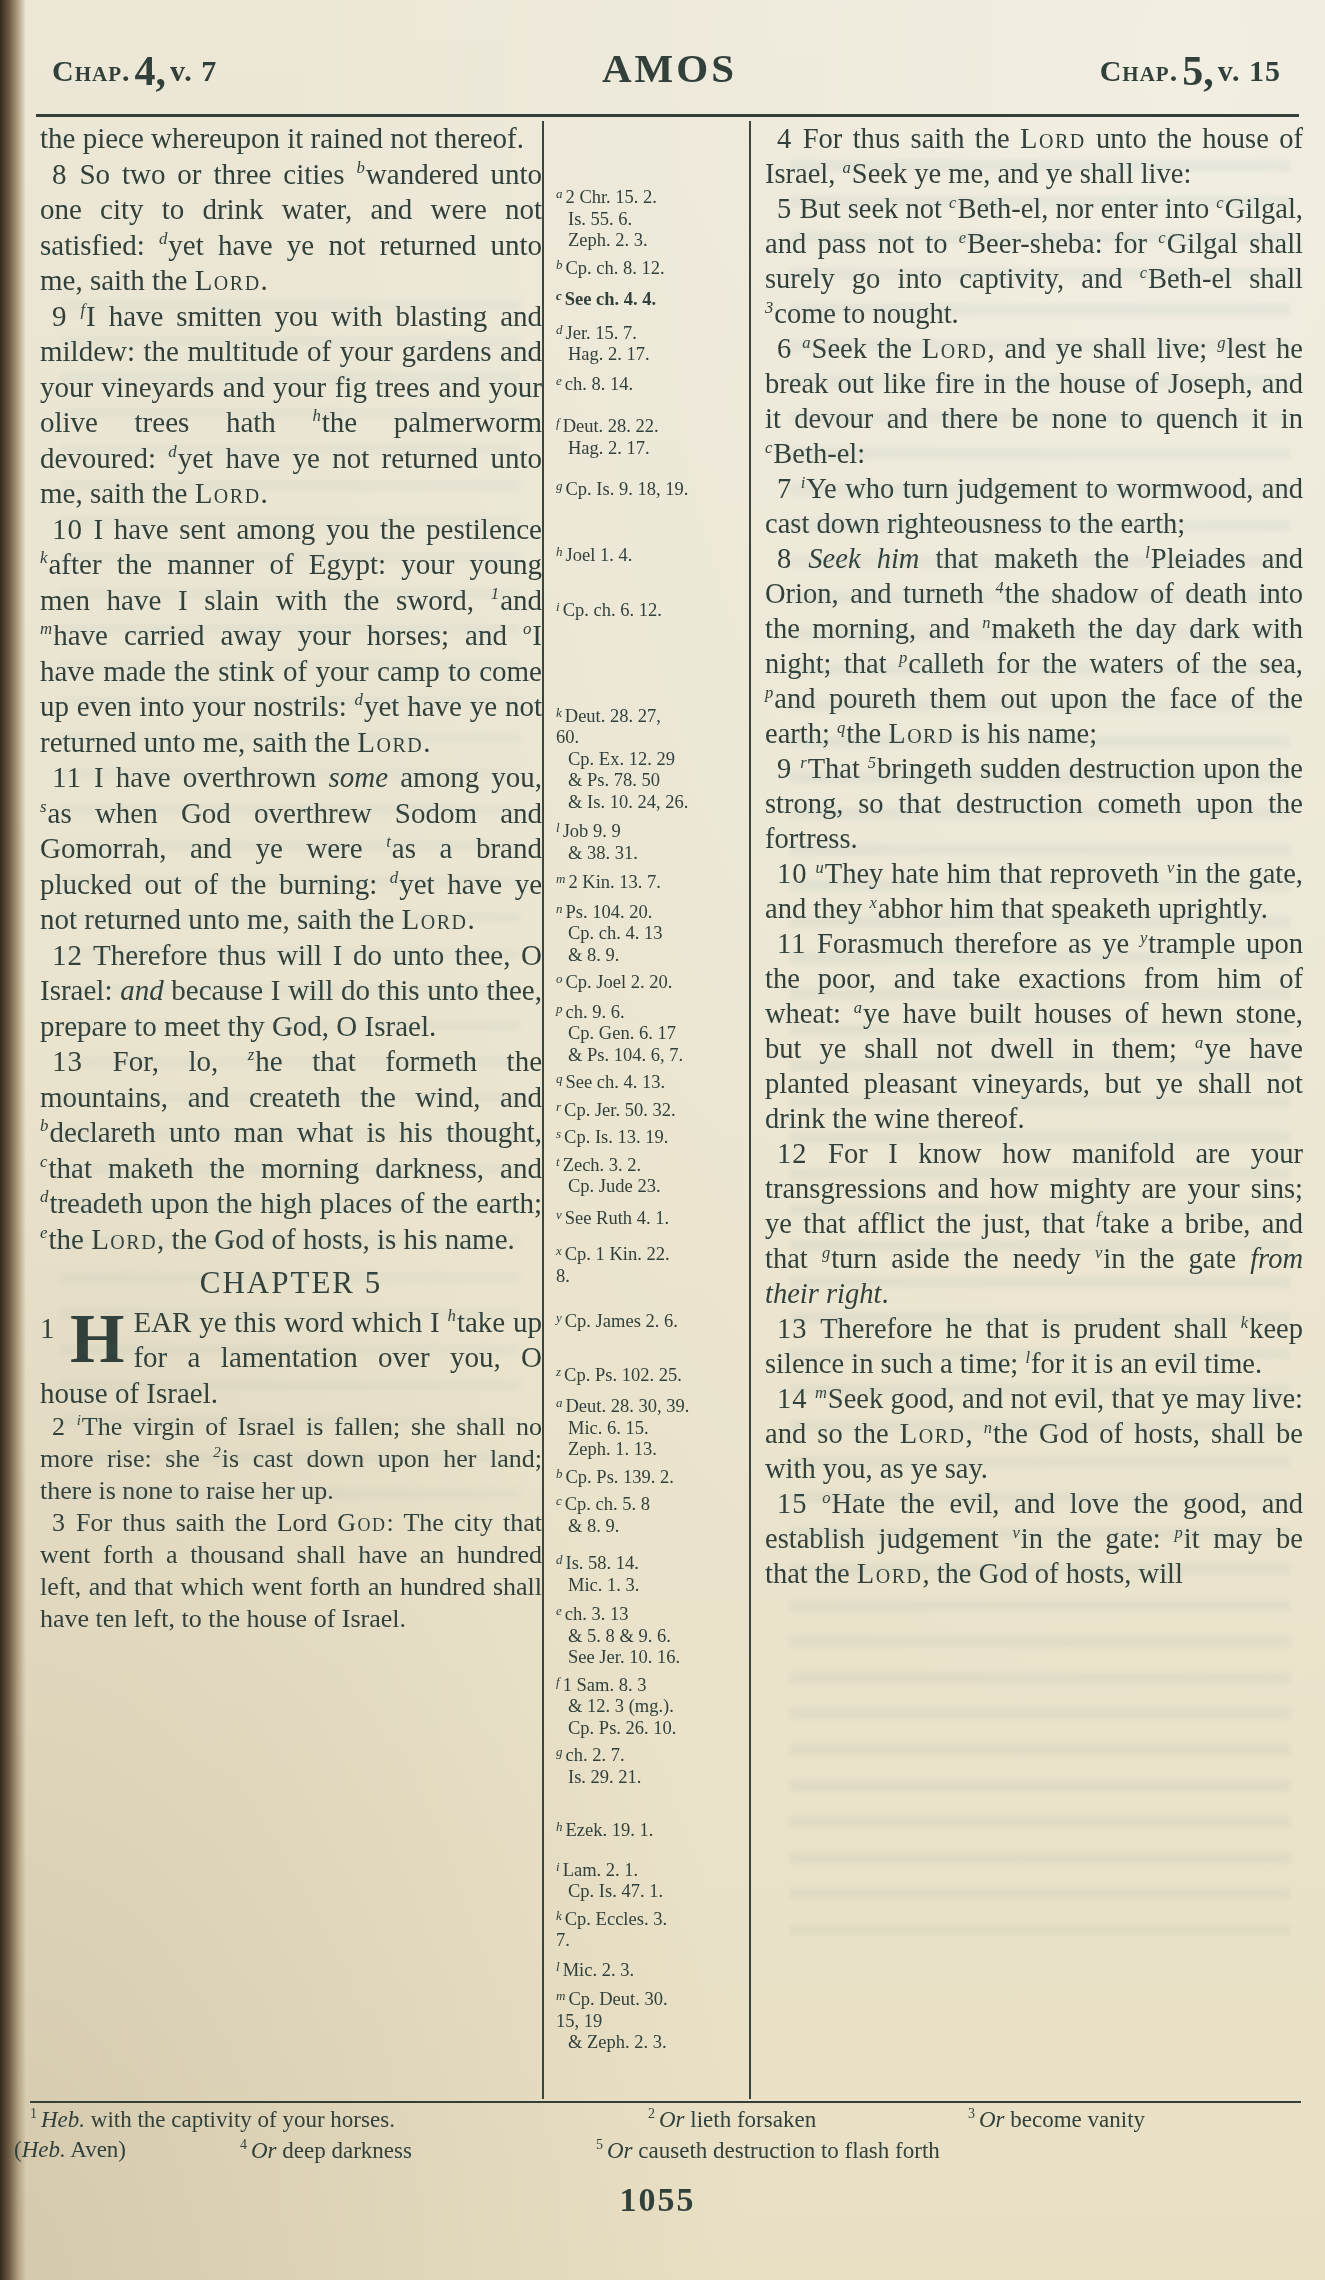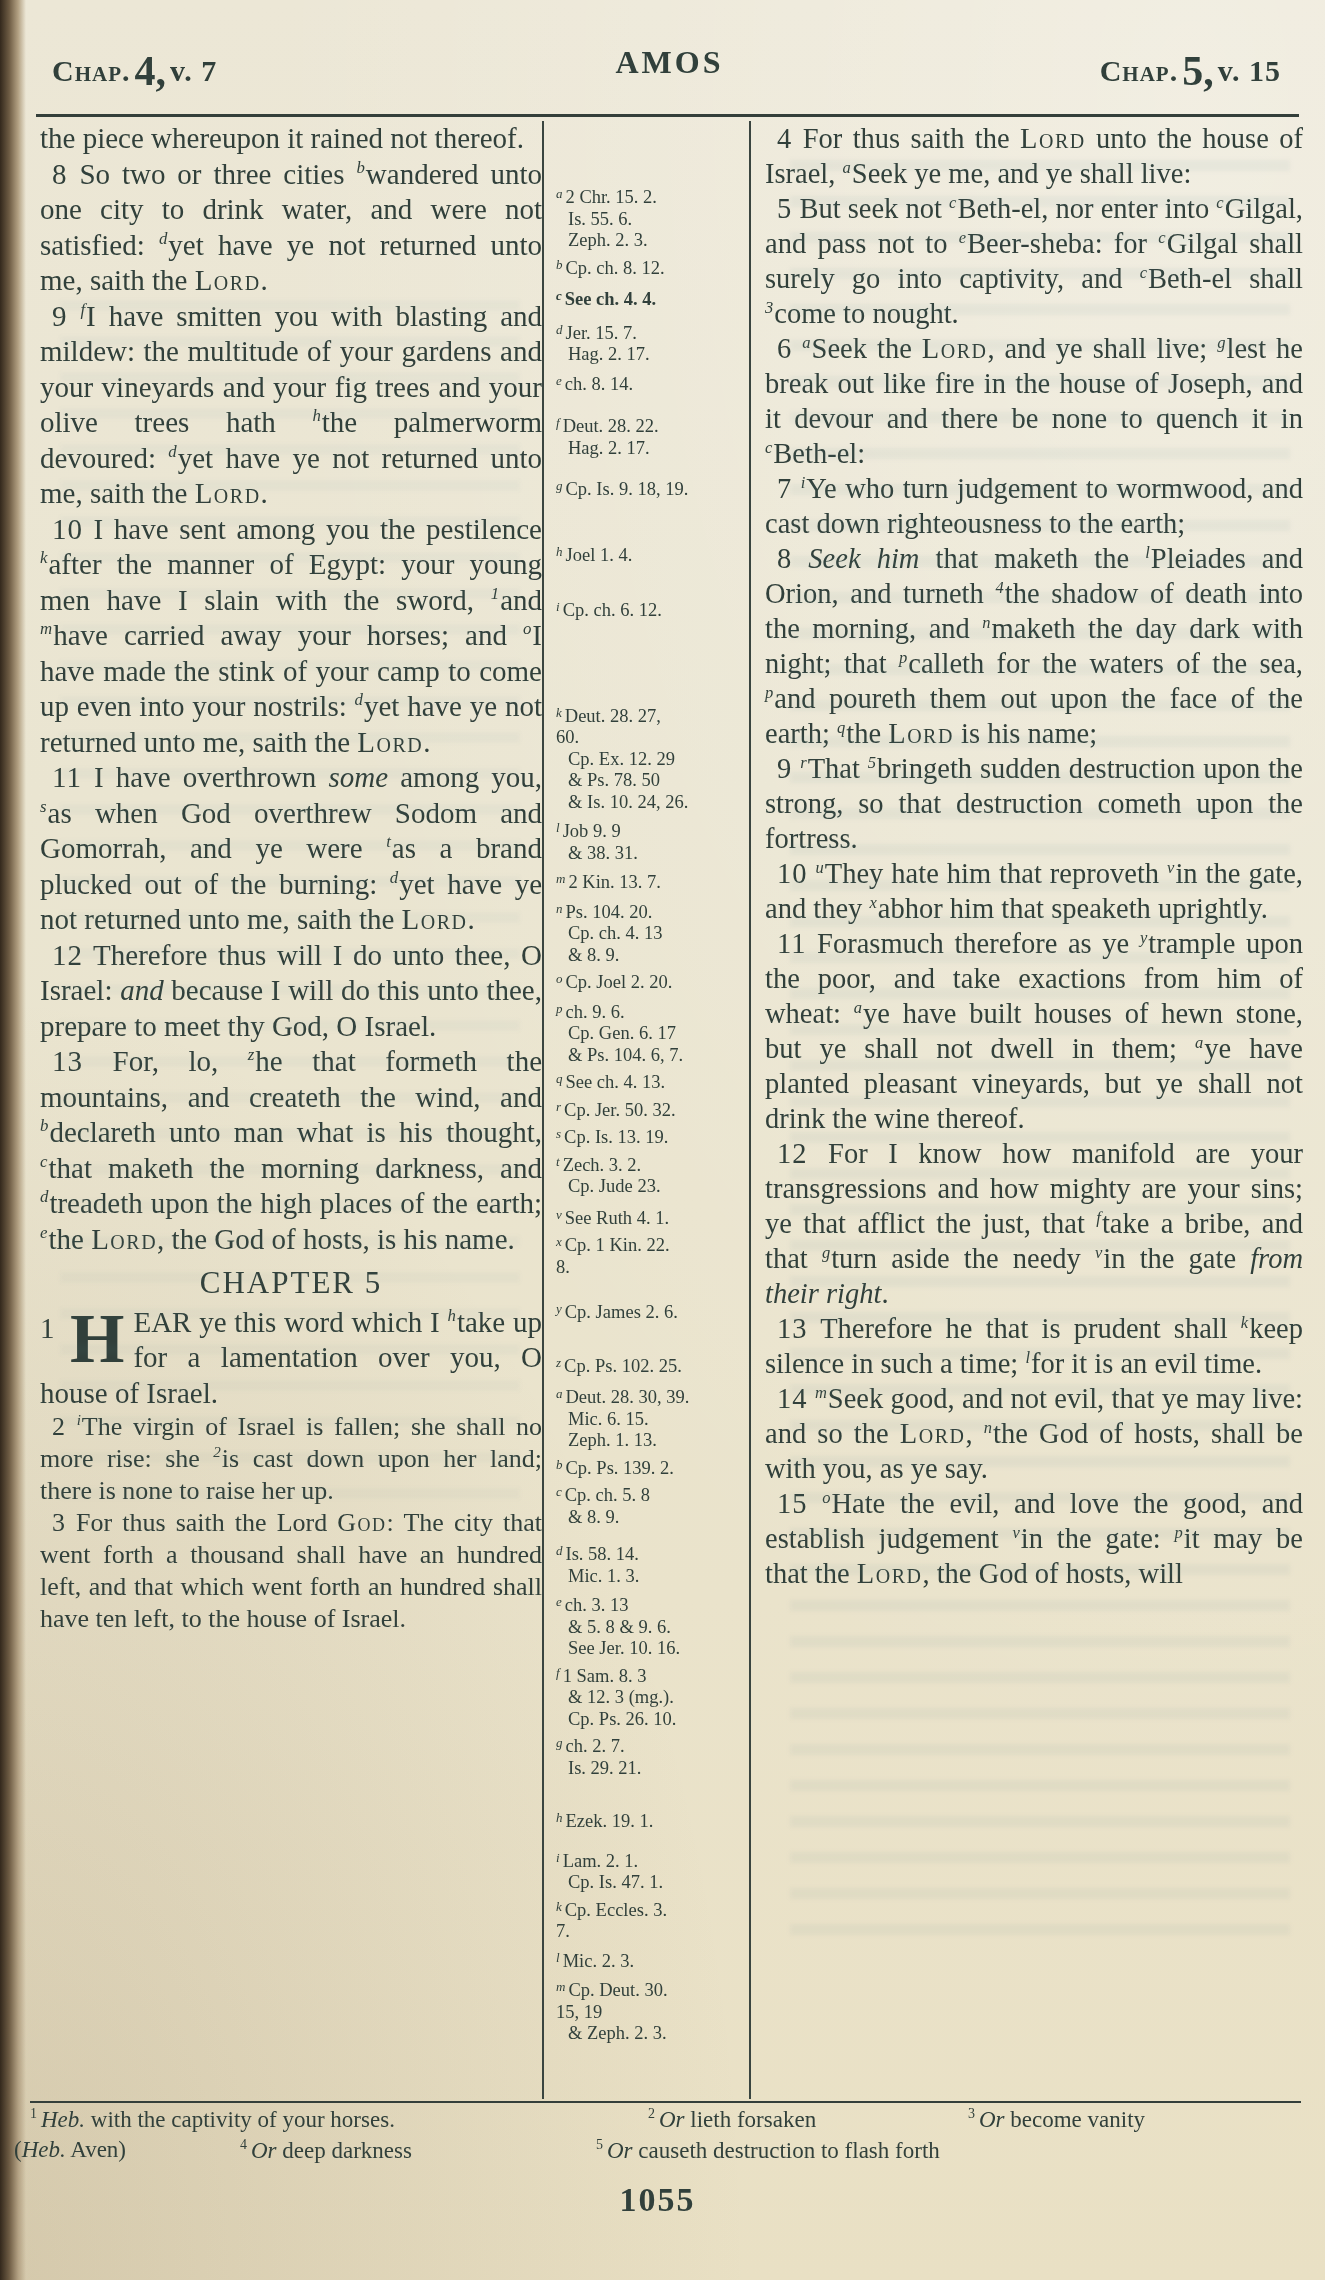--- a/index.html
+++ b/index.html
@@ -19,21 +19,21 @@
 
   
   .pagehead{position:relative;margin:44px 30px 0 44px;height:62px;}
   .chapref{position:absolute;top:10px;white-space:nowrap;}
   .chapref.l{left:8px;}
   .chapref.r{right:14px;}
   .chapref .lbl{font-variant:small-caps;font-size:30px;font-weight:bold;letter-spacing:1px;}
   .chapref .num{font-size:42px;font-weight:bold;line-height:30px;vertical-align:-4px;}
   .chapref .vrs{font-size:30px;font-weight:bold;letter-spacing:1px;}
   .booktitle{position:absolute;left:0;right:0;top:0;text-align:center;
-    font-size:32px;font-weight:bold;letter-spacing:3px;}
+    font-size:41px;font-weight:bold;letter-spacing:3px;}
   .toprule{margin:8px 26px 0 36px;border-top:3px solid #343f3a;}
 
   
   .cols{display:flex;margin:4px 22px 0 40px;height:1978px;overflow:hidden;}
   .col-left{width:502px;font-size:29px;line-height:35.5px;overflow:hidden;}
   .col-mid{width:188px;border-left:2px solid #3a4540;border-right:2px solid #3a4540;
     padding:0 5px 0 12px;overflow:hidden;}
   .col-right{flex:1;padding-left:14px;font-size:28.5px;line-height:35px;overflow:hidden;}
 
   p.verse{margin:0;text-align:justify;text-indent:12px;}
@@ -176,21 +176,21 @@
         <div class="refgroup" style="margin-top: 2px;">
           <div class="rline hang"><span class="rmk">s</span>Cp. Is. 13. 19.</div>
         </div>
         <div class="refgroup" style="margin-top: 2px;">
           <div class="rline hang"><span class="rmk">t</span>Zech. 3. 2.</div>
           <div class="rline contl">Cp. Jude 23.</div>
         </div>
         <div class="refgroup" style="margin-top: 6px;">
           <div class="rline hang"><span class="rmk">v</span>See Ruth 4. 1.</div>
         </div>
-        <div class="refgroup" style="margin-top: 2px;">
+        <div class="refgroup" style="margin-top: 11px;">
           <div class="rline hang"><span class="rmk">x</span>Cp. 1 Kin. 22.</div>
           <div class="rline flush">8.</div>
         </div>
         <div class="refgroup" style="margin-top: 20px;">
           <div class="rline hang"><span class="rmk">y</span>Cp. James 2. 6.</div>
         </div>
         <div class="refgroup" style="margin-top: 28px;">
           <div class="rline hang"><span class="rmk">z</span>Cp. Ps. 102. 25.</div>
         </div>
         <div class="refgroup" style="margin-top: 6px;">

